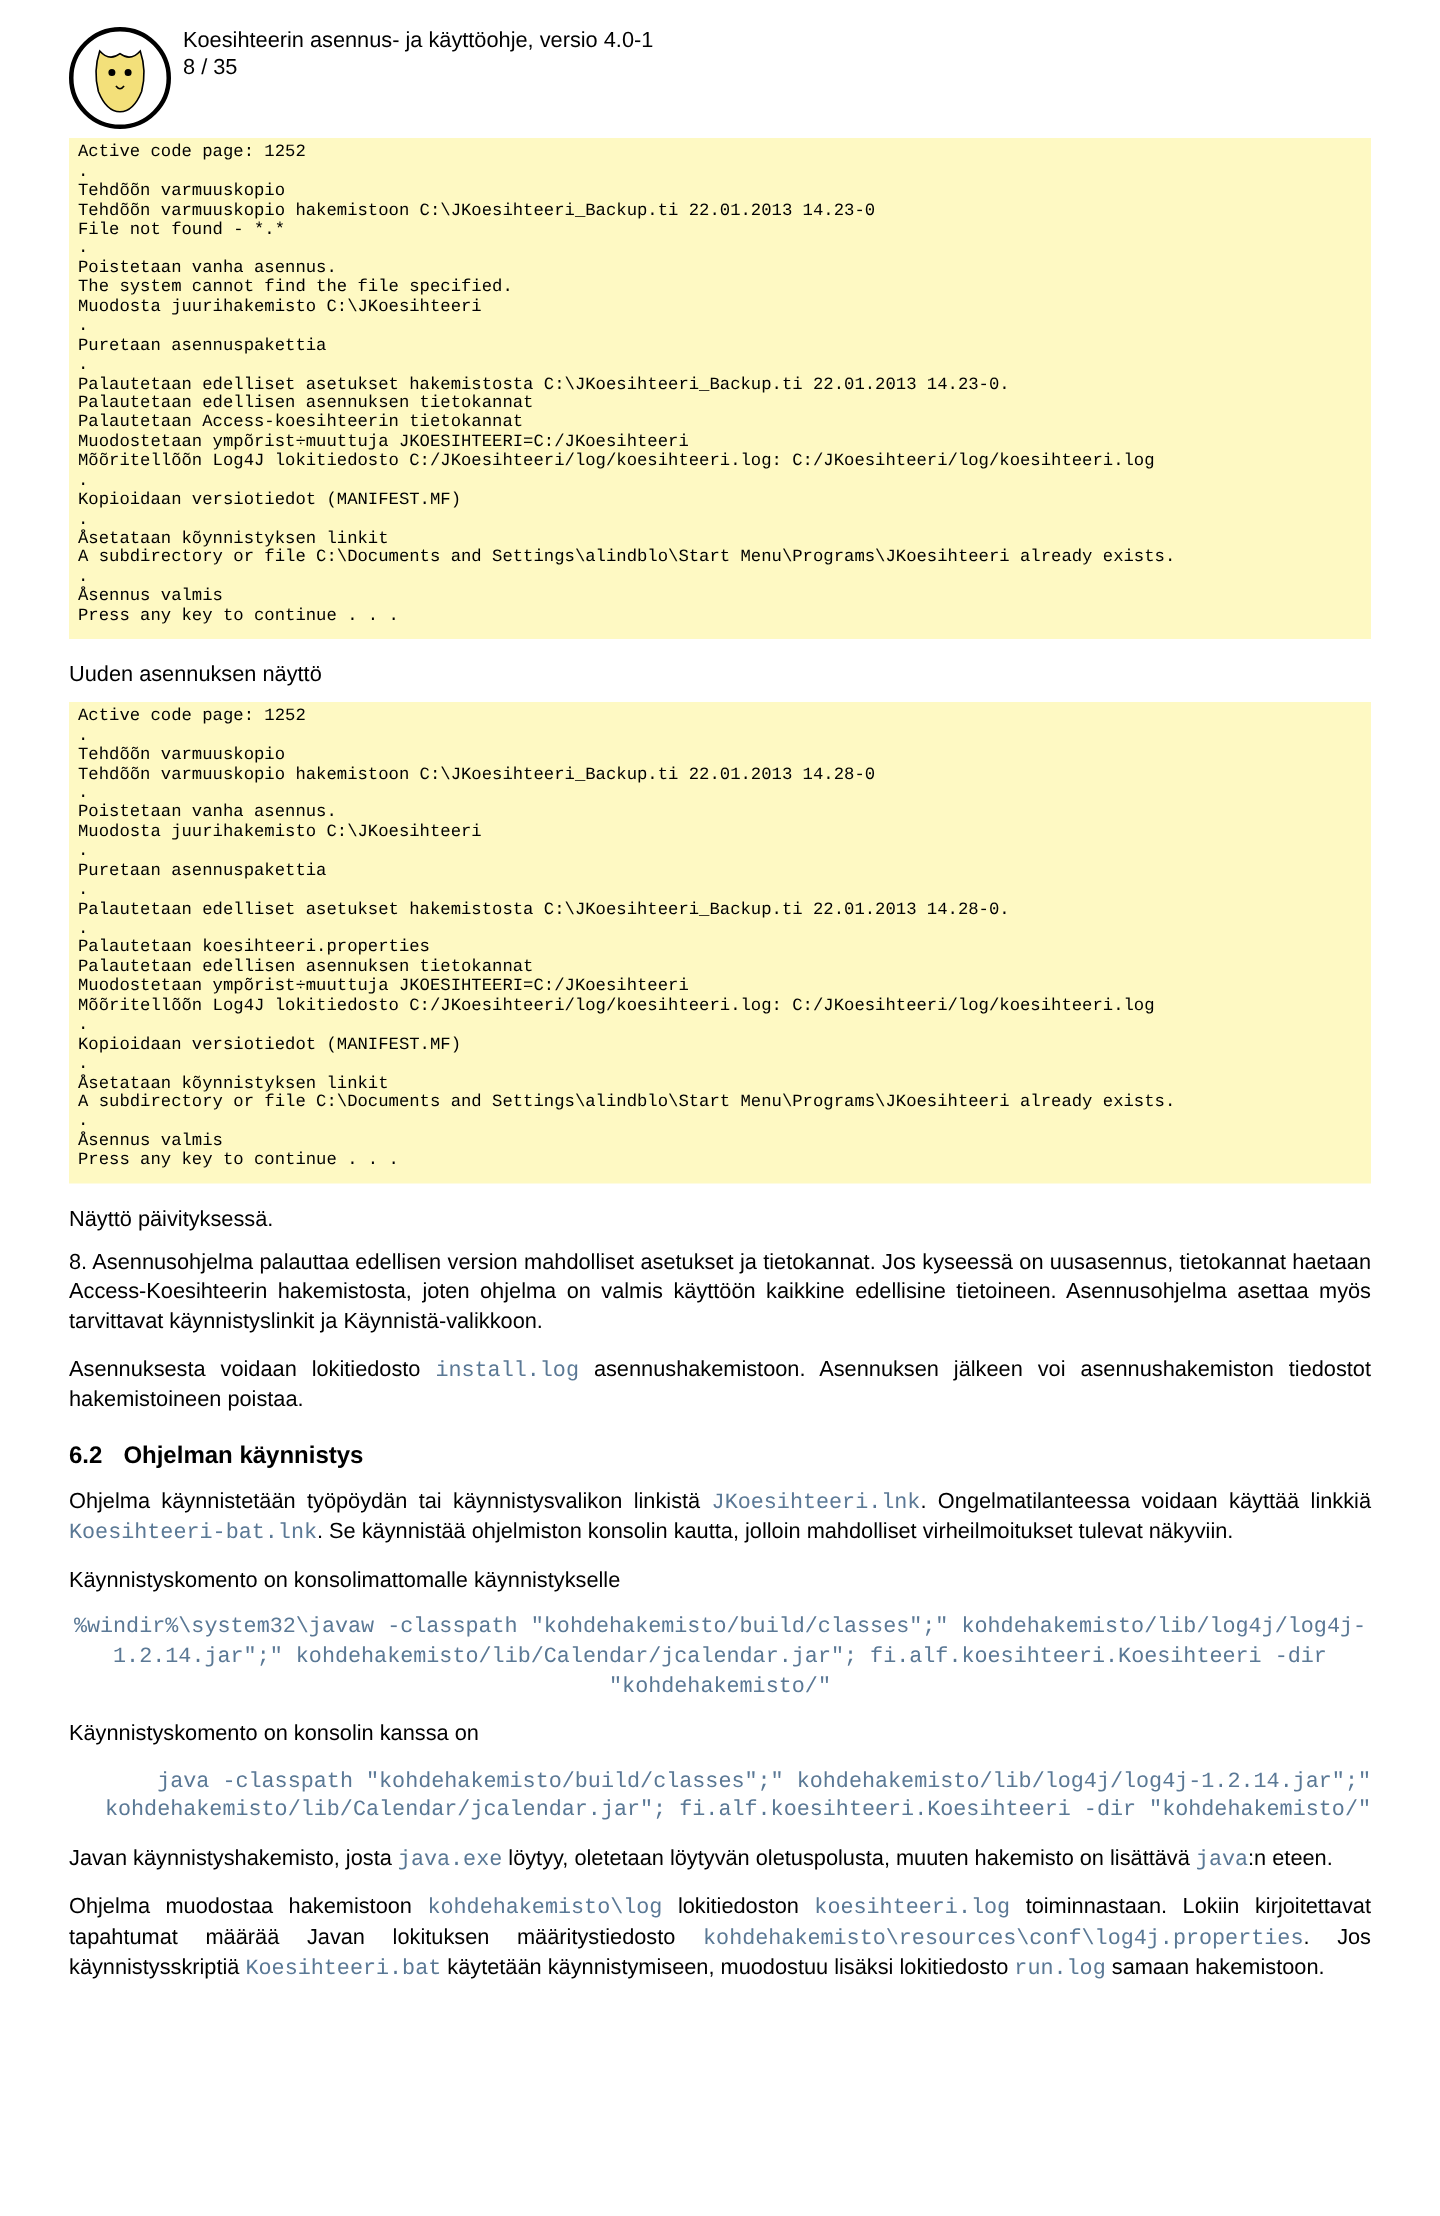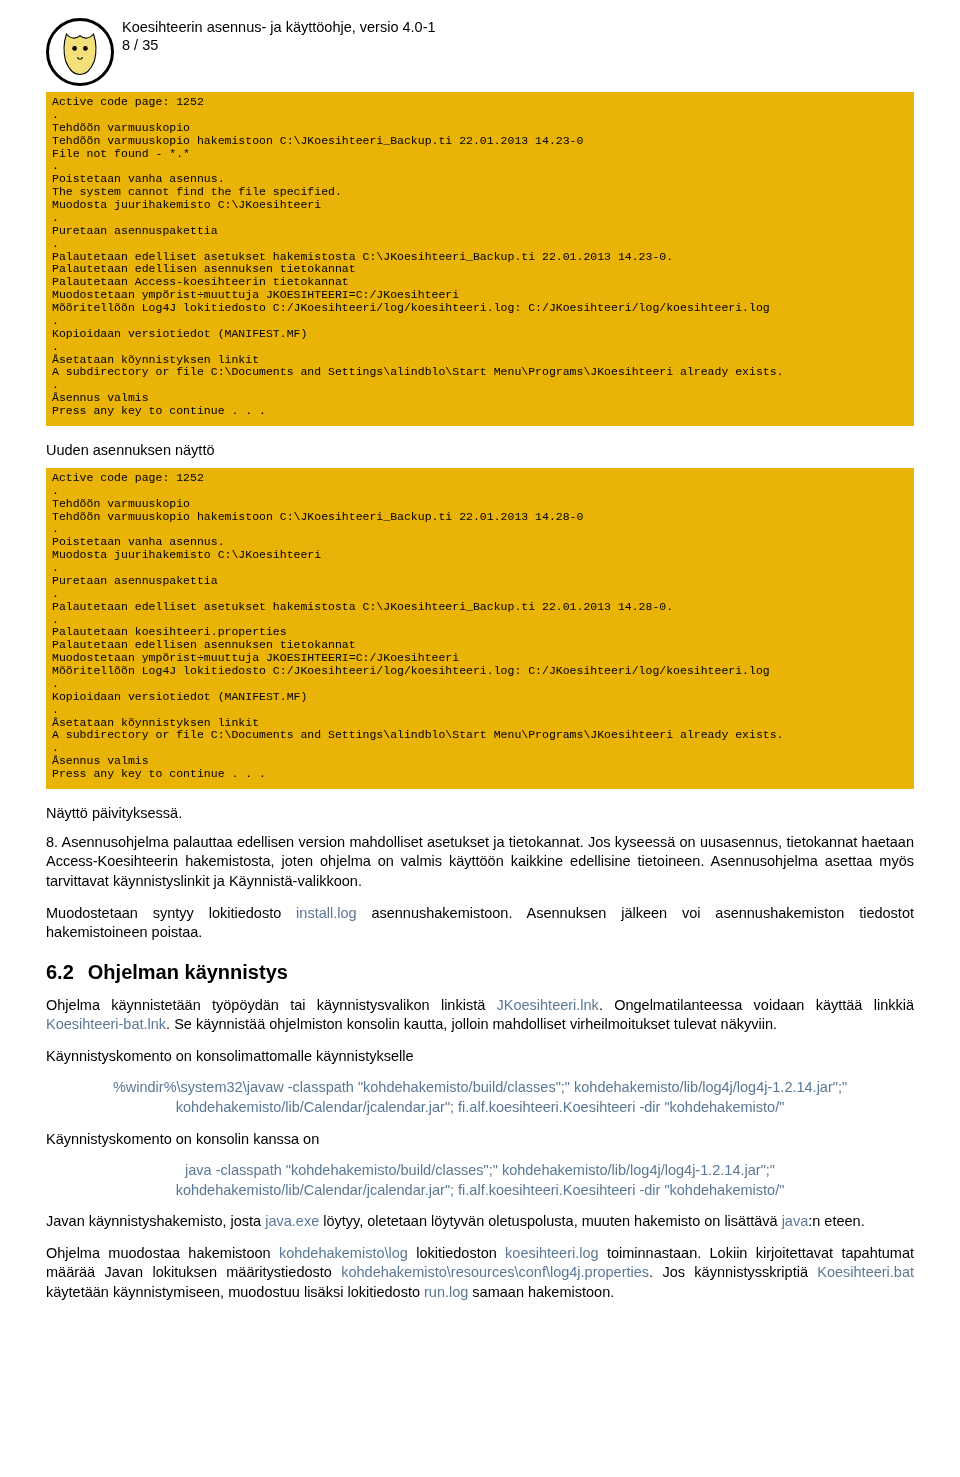--- a/index.html
+++ b/index.html
@@ -1,25 +1,25 @@
 <!DOCTYPE html>
 <html><head>
 <meta charset="utf-8">
 <style>
   body{margin:0;background:#fff;font-family:Arial,Helvetica,sans-serif;font-size:14.5px;color:#000;width:960px}
   .page{padding:18px 46px 40px 46px}
   .hdr{display:flex;align-items:flex-start;gap:8px;margin-bottom:6px}
   .logo{width:68px;height:68px;border:3px solid #000;border-radius:50%;display:flex;align-items:center;justify-content:center;box-sizing:border-box}
   .logo svg{width:54px;height:54px}
   .hdr-right{flex:1;text-align:left;line-height:1.25}
-  .term{font-family:"Courier New",monospace;font-size:11.5px;line-height:1.12;background:#eab308;color:#000;padding:4px 6px 8px 6px;white-space:pre;margin:4px 0 0 0;overflow:hidden}
+  .term{font-family:"Courier New",monospace;font-size:11.5px;line-height:1.12;background:#fef9c3;color:#000;padding:4px 6px 8px 6px;white-space:pre;margin:4px 0 0 0;overflow:hidden}
   .caption{text-align:left;margin:16px 0 10px 0}
   .para{margin:12px 0;line-height:1.35;text-align:justify}
-  .code{font-family:Liberation Sans, sans-serif;color:#5a7895}
-  h2{font-size:20px;font-weight:bold;margin:18px 0 10px 0}
+  .code{font-family:Liberation Mono, monospace;color:#5a7895}
+  h2{font-size:16px;font-weight:bold;margin:18px 0 10px 0}
   .num{margin-right:14px}
 </style>
 </head>
 <body>
 
 <div class="page">
   <div class="hdr">
     <div class="logo">
       <svg viewBox="0 0 60 60">
           <g stroke="#000" stroke-width="1.2" fill="#f3e07a">
@@ -85,34 +85,34 @@
 Åsetataan kõynnistyksen linkit
 A subdirectory or file C:\Documents and Settings\alindblo\Start Menu\Programs\JKoesihteeri already exists.
 .
 Åsennus valmis
 Press any key to continue . . .</div>
   <div class="caption">Näyttö päivityksessä.</div>
 
   <div class="para">8.  Asennusohjelma palauttaa edellisen version mahdolliset asetukset ja tietokannat. Jos kyseessä on uusasennus, tietokannat haetaan Access-Koesihteerin hakemistosta, joten ohjelma on valmis käyttöön kaikkine edellisine tietoineen. Asennusohjelma asettaa myös tarvittavat käynnistyslinkit ja Käynnistä-valikkoon.</div>
 
   <div class="para">
-    <span>Muodostetaan syntyy lokitiedosto </span><span class="code">install.log</span><span> asennushakemistoon. Asennuksen jälkeen voi asennushakemiston tiedostot hakemistoineen poistaa.</span>
+    <span>Asennuksesta voidaan lokitiedosto </span><span class="code">install.log</span><span> asennushakemistoon. Asennuksen jälkeen voi asennushakemiston tiedostot hakemistoineen poistaa.</span>
   </div>
 
   <h2><span class="num">6.2</span><span>Ohjelman käynnistys</span></h2>
 
   <div class="para">
     <span>Ohjelma käynnistetään työpöydän tai käynnistysvalikon linkistä </span><span class="code">JKoesihteeri.lnk</span><span>. Ongelmatilanteessa voidaan käyttää linkkiä </span><span class="code">Koesihteeri-bat.lnk</span><span>. Se käynnistää ohjelmiston konsolin kautta, jolloin mahdolliset virheilmoitukset tulevat näkyviin.</span>
   </div>
 
   <div class="para">Käynnistyskomento on konsolimattomalle käynnistykselle</div>
   <div class="para code" style="text-align:center">%windir%\system32\javaw -classpath "kohdehakemisto/build/classes";" kohdehakemisto/lib/log4j/log4j-1.2.14.jar";" kohdehakemisto/lib/Calendar/jcalendar.jar"; fi.alf.koesihteeri.Koesihteeri -dir "kohdehakemisto/"</div>
 
   <div class="para">Käynnistyskomento on konsolin kanssa on</div>
-  <div class="para code" style="text-align:center">java -classpath "kohdehakemisto/build/classes";" kohdehakemisto/lib/log4j/log4j-1.2.14.jar";" kohdehakemisto/lib/Calendar/jcalendar.jar"; fi.alf.koesihteeri.Koesihteeri -dir "kohdehakemisto/"</div>
+  <div class="para code" style="text-align:right">java -classpath "kohdehakemisto/build/classes";" kohdehakemisto/lib/log4j/log4j-1.2.14.jar";" kohdehakemisto/lib/Calendar/jcalendar.jar"; fi.alf.koesihteeri.Koesihteeri -dir "kohdehakemisto/"</div>
 
   <div class="para">
     <span>Javan käynnistyshakemisto, josta </span><span class="code">java.exe</span><span> löytyy, oletetaan löytyvän oletuspolusta, muuten hakemisto on lisättävä </span><span class="code">java</span><span>:n eteen.</span>
   </div>
 
   <div class="para">
     <span>Ohjelma muodostaa hakemistoon </span><span class="code">kohdehakemisto\log</span><span> lokitiedoston </span><span class="code">koesihteeri.log</span><span> toiminnastaan. Lokiin kirjoitettavat tapahtumat määrää Javan lokituksen määritystiedosto </span><span class="code">kohdehakemisto\resources\conf\log4j.properties</span><span>. Jos käynnistysskriptiä </span><span class="code">Koesihteeri.bat</span><span> käytetään käynnistymiseen, muodostuu lisäksi lokitiedosto </span><span class="code">run.log</span><span> samaan hakemistoon.</span>
   </div>
 </div>
 

